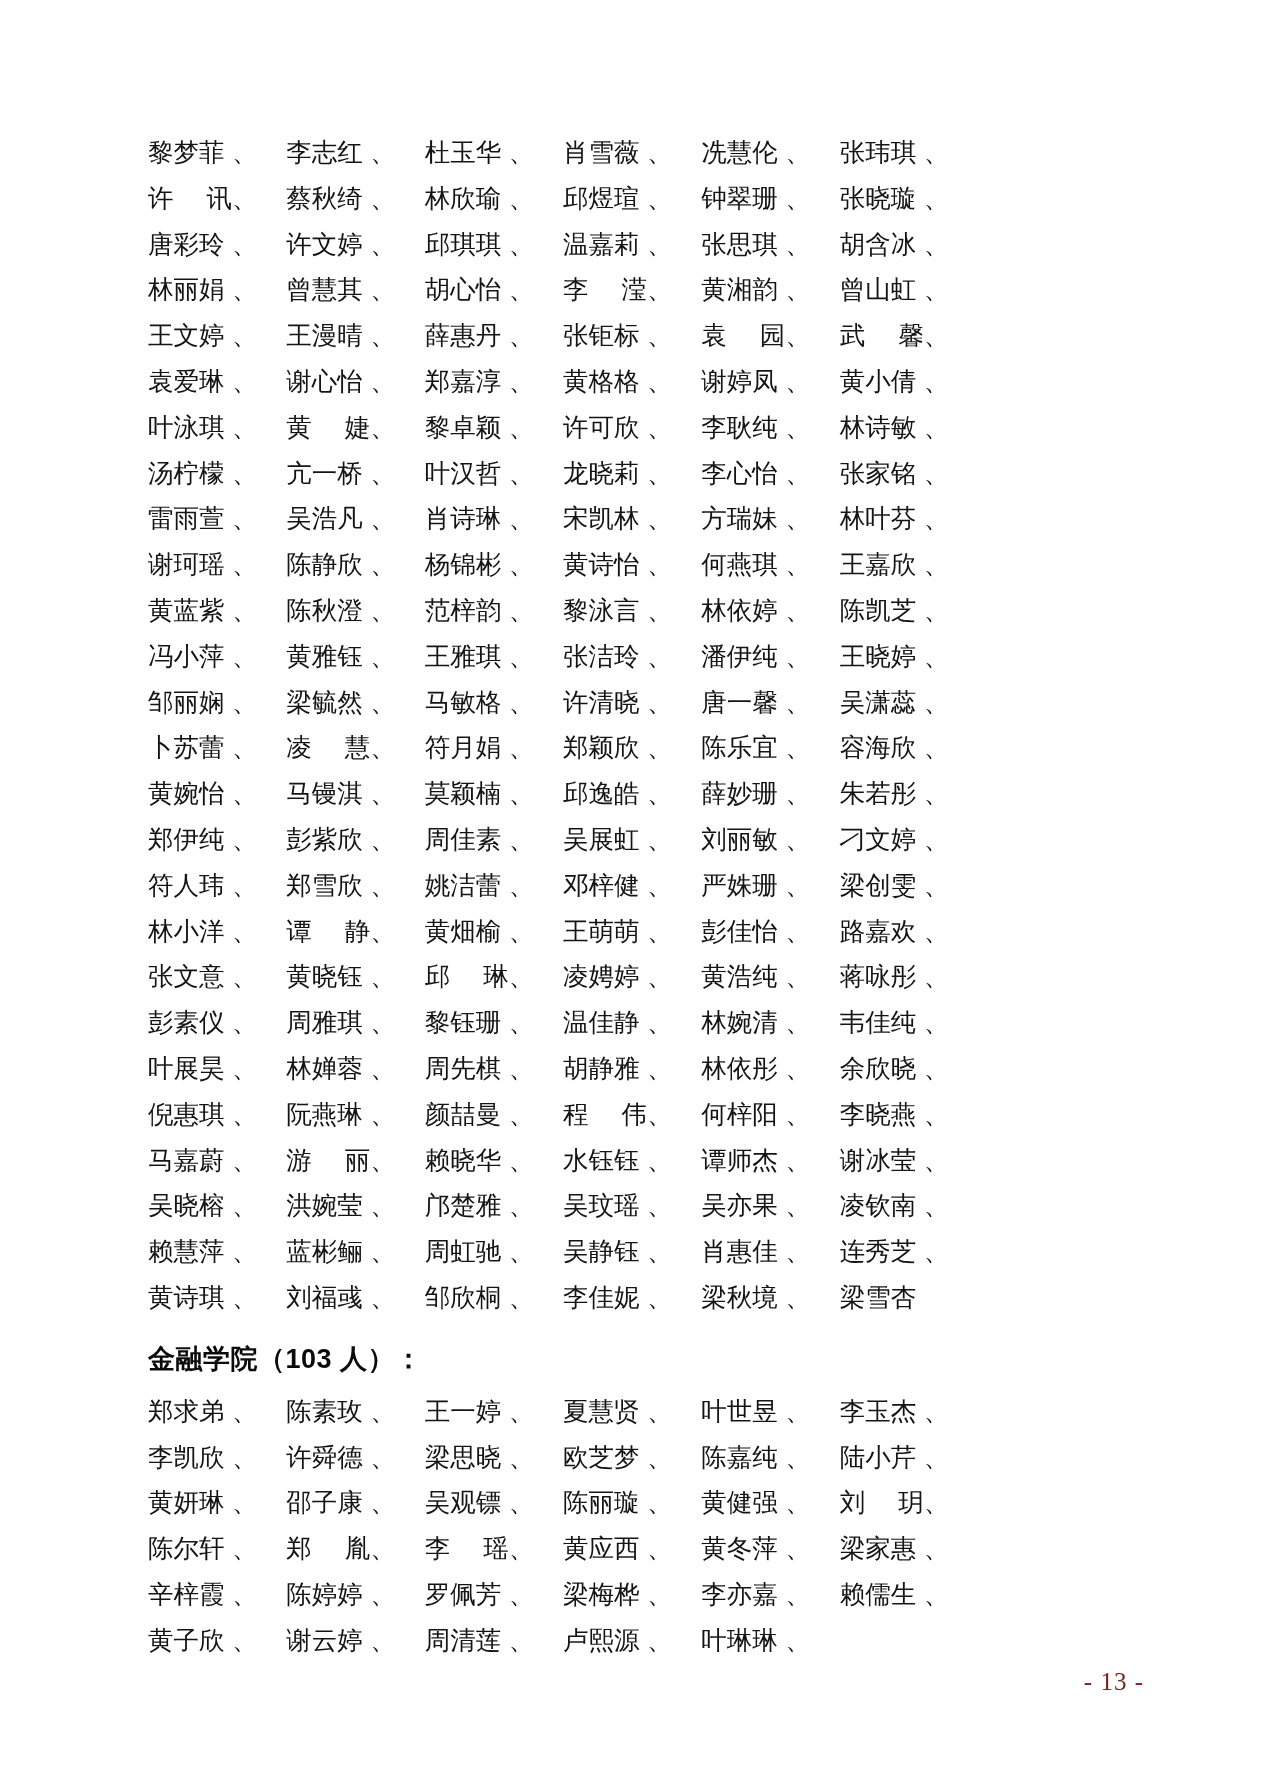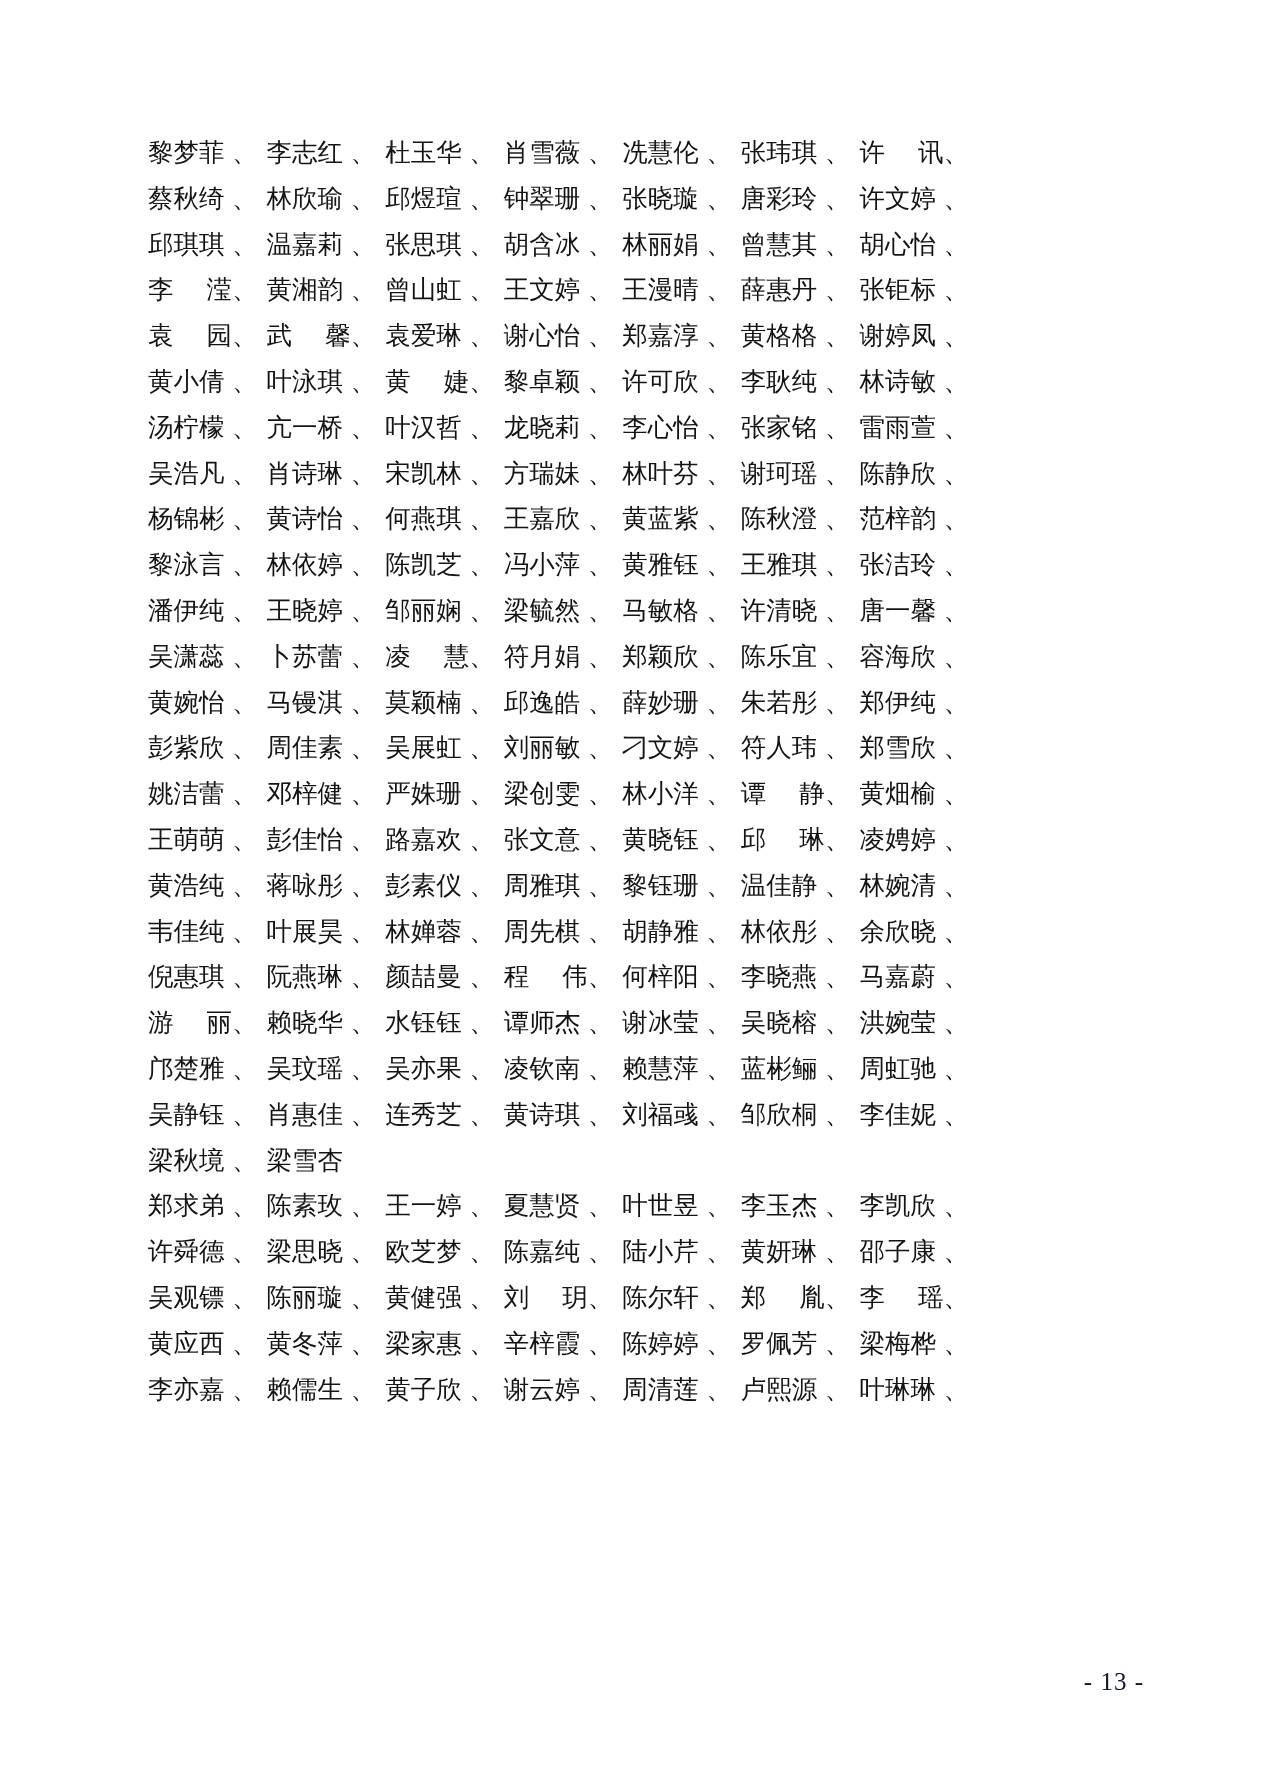--- a/index.html
+++ b/index.html
@@ -17,21 +17,21 @@
   }
   .page {
     position: relative;
     width: 1266px;
     height: 1792px;
     box-sizing: border-box;
     padding: 130px 120px 0 148px;
   }
   .name-grid {
     display: grid;
-    grid-template-columns: repeat(7, 1fr);
+    grid-template-columns: repeat(6, 1fr);
     width: 830px;
   }
   .name-cell {
     font-size: 25.5px;
     line-height: 45.8px;
     white-space: nowrap;
     letter-spacing: 0px;
     color: #141414;
   }
   
@@ -64,21 +64,21 @@
     margin-bottom: 6px;
     color: #0b0b0b;
     letter-spacing: 0.5px;
   }
   .page-number {
     position: absolute;
     right: 122px;
     bottom: 96px;
     font-size: 25px;
     font-family: "Liberation Serif", "DejaVu Serif", serif;
-    color: #0f172a;
+    color: #7f1d1d;
     letter-spacing: 1px;
   }
 </style>
 </head>
 <body>
 
 <div class="page">
   <div id="content">
       <div class="name-grid">
         <div class="name-cell"><span class="nm3">黎梦菲</span><span class="sep">、</span></div>
@@ -231,20 +231,21 @@
         <div class="name-cell"><span class="nm3">吴静钰</span><span class="sep">、</span></div>
         <div class="name-cell"><span class="nm3">肖惠佳</span><span class="sep">、</span></div>
         <div class="name-cell"><span class="nm3">连秀芝</span><span class="sep">、</span></div>
         <div class="name-cell"><span class="nm3">黄诗琪</span><span class="sep">、</span></div>
         <div class="name-cell"><span class="nm3">刘福彧</span><span class="sep">、</span></div>
         <div class="name-cell"><span class="nm3">邹欣桐</span><span class="sep">、</span></div>
         <div class="name-cell"><span class="nm3">李佳妮</span><span class="sep">、</span></div>
         <div class="name-cell"><span class="nm3">梁秋境</span><span class="sep">、</span></div>
         <div class="name-cell"><span class="nm3">梁雪杏</span></div>
       </div>
+      <div class="section-heading">金融学院（103 人）：</div>
       <div class="name-grid">
         <div class="name-cell"><span class="nm3">郑求弟</span><span class="sep">、</span></div>
         <div class="name-cell"><span class="nm3">陈素玫</span><span class="sep">、</span></div>
         <div class="name-cell"><span class="nm3">王一婷</span><span class="sep">、</span></div>
         <div class="name-cell"><span class="nm3">夏慧贤</span><span class="sep">、</span></div>
         <div class="name-cell"><span class="nm3">叶世昱</span><span class="sep">、</span></div>
         <div class="name-cell"><span class="nm3">李玉杰</span><span class="sep">、</span></div>
         <div class="name-cell"><span class="nm3">李凯欣</span><span class="sep">、</span></div>
         <div class="name-cell"><span class="nm3">许舜德</span><span class="sep">、</span></div>
         <div class="name-cell"><span class="nm3">梁思晓</span><span class="sep">、</span></div>

